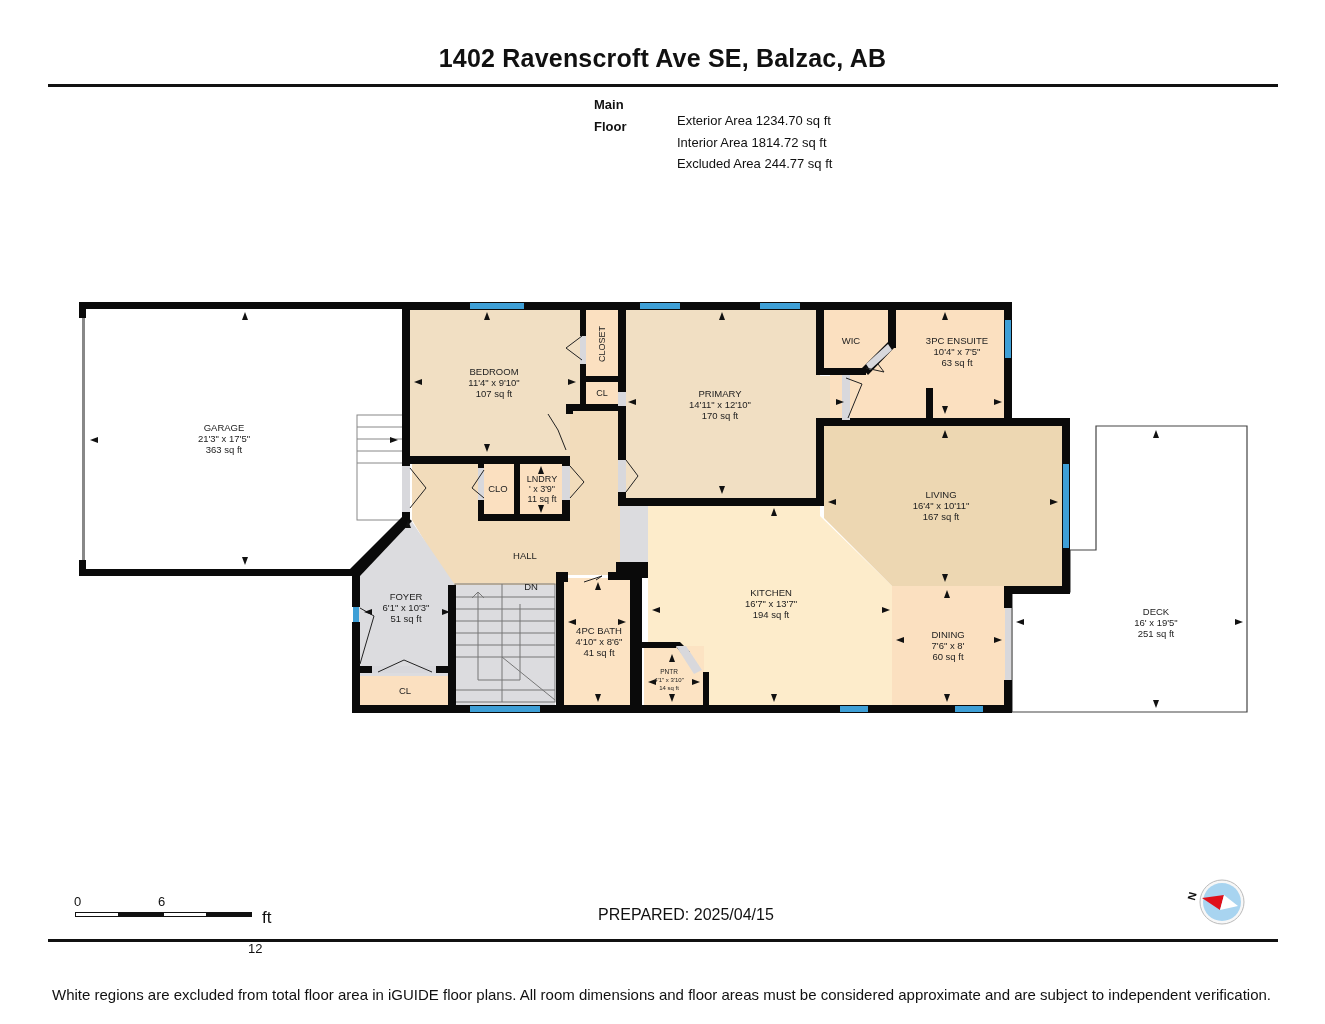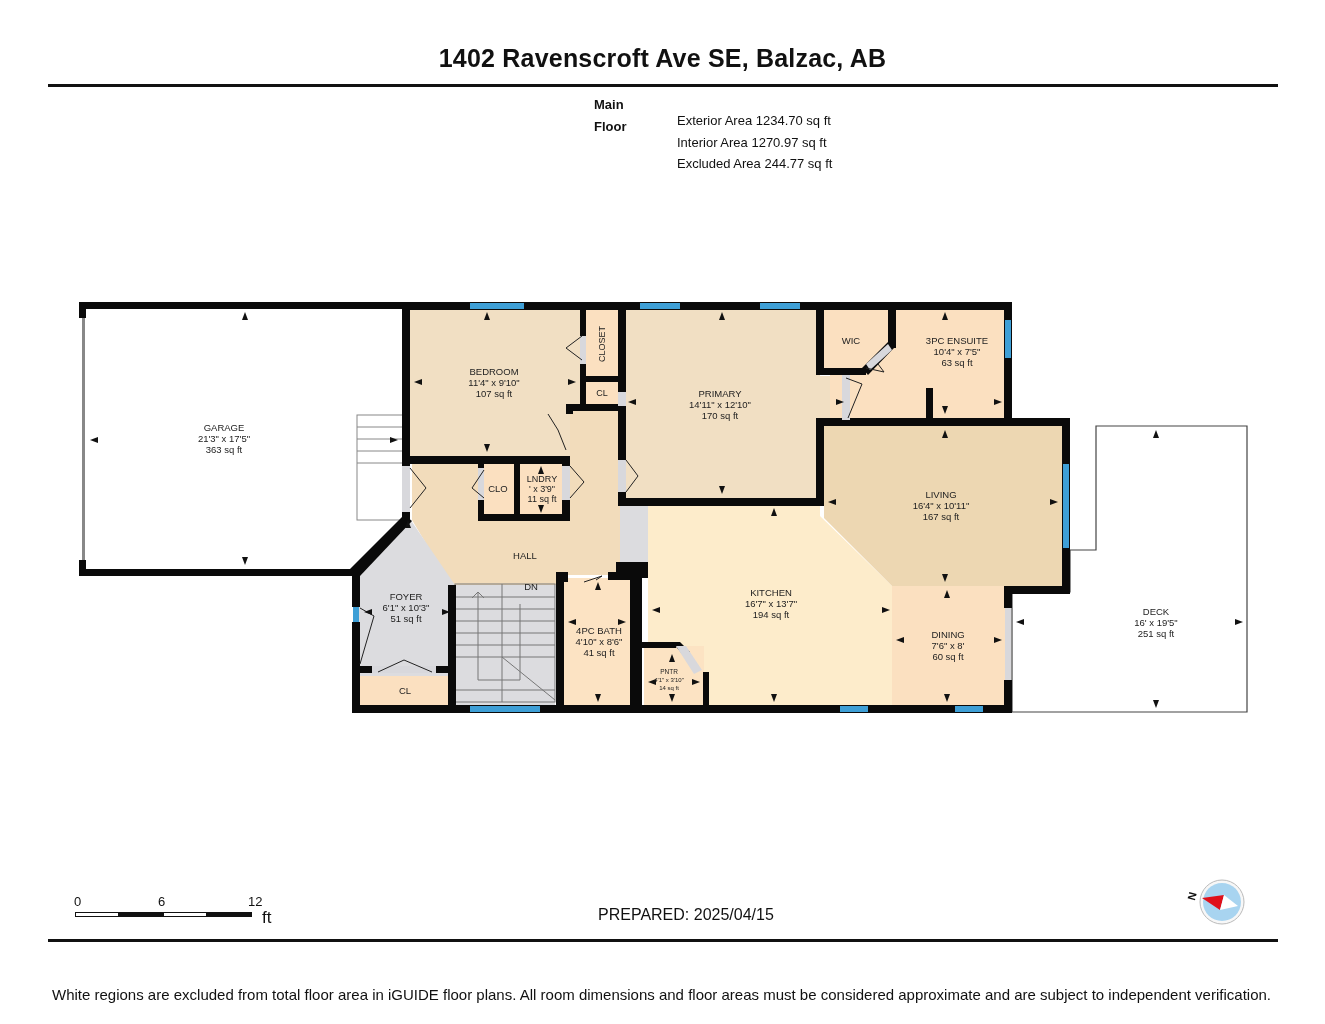--- a/index.html
+++ b/index.html
@@ -25,21 +25,21 @@
 </head>
 <body>
 
 <div class="title">1402 Ravenscroft Ave SE, Balzac, AB</div>
 <div class="rule-top"></div>
 
 <div class="area-block">
   <div class="area-label">Main Floor</div>
   <div class="area-lines">
     <div>Exterior Area 1234.70 sq ft</div>
-    <div>Interior Area 1270.97 sq ft</div>
+    <div>Interior Area 1814.72 sq ft</div>
     <div>Excluded Area 244.77 sq ft</div>
   </div>
 </div>
 
 <svg class="plan" width="1325" height="1024" viewBox="0 0 1325 1024">
 
   <g>
     <rect x="84" y="307" width="320" height="266" fill="#ffffff"></rect>
     <rect x="408" y="307" width="176" height="150" fill="#f1dfc3"></rect>
     <rect x="584" y="307" width="36" height="70" fill="#fbe0c0"></rect>
@@ -296,21 +296,21 @@
 
     <text x="1156" y="615" font-size="9.5" class="rm-name">DECK</text>
     <text x="1156" y="626" font-size="9.5" class="rm-dim">16' x 19'5"</text>
     <text x="1156" y="637" font-size="9.5" class="rm-area">251 sq ft</text>
   </g>
 </svg>
 
 <div class="scale">
   <span class="tick" style="left:0;">0</span>
   <span class="tick" style="left:84px;">6</span>
-  <span class="tick" style="left:174px;">12</span>
+  <span class="tick" style="left:174px;margin-top:47px;">12</span>
   <div class="bar" style="left:1px; width:44px; background:#fff;"></div>
   <div class="bar" style="left:44px; width:46px; background:#111;"></div>
   <div class="bar" style="left:89px; width:44px; background:#fff;"></div>
   <div class="bar" style="left:132px; width:46px; background:#111;"></div>
   <span class="unit">ft</span>
 </div>
 
 <div class="prepared">PREPARED: 2025/04/15</div>
 
 <svg class="compass" viewBox="0 0 62 50">

